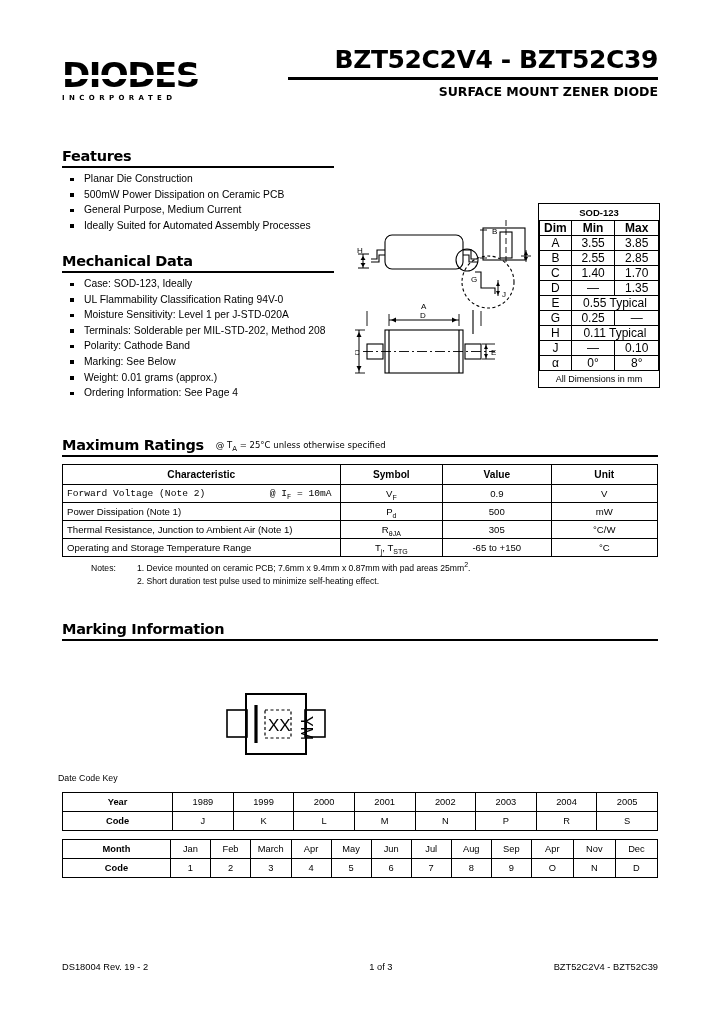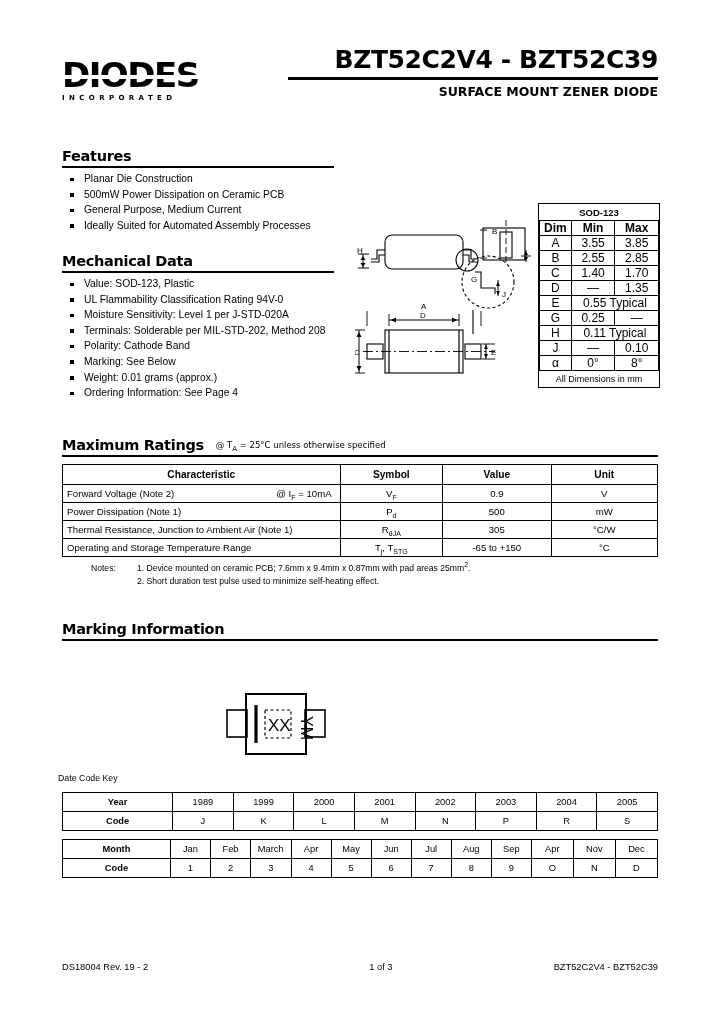--- a/index.html
+++ b/index.html
@@ -209,20 +209,21 @@
     font-weight: bold;
     font-size: 10.2px;
     text-align: center;
     padding: 3px 0;
   }
   table.ratings td.ctr { text-align: center; }
   .chr-line {
     display: flex;
     justify-content: space-between;
     align-items: flex-end;
+    font-family: Liberation Mono, monospace;
   }
   .chr-cond { padding-right: 4px; }
   sub { font-size: 7px; line-height: 0; }
   sup { font-size: 7px; line-height: 0; }
 
   .notes {
     position: absolute;
     left: 62px; top: 562px;
     width: 596px;
     font-size: 8.6px;
@@ -326,21 +327,21 @@
       <li>Planar Die Construction</li>
       <li>500mW Power Dissipation on Ceramic PCB</li>
       <li>General Purpose, Medium Current</li>
       <li>Ideally Suited for Automated Assembly Processes</li>
     </ul>
   </div>
 
   <div class="mech">
     <div class="sec-head">Mechanical Data</div>
     <ul class="bullets">
-      <li>Value: SOD-123, Plastic</li>
+      <li>Case: SOD-123, Ideally</li>
       <li>UL Flammability Classification Rating 94V-0</li>
       <li>Moisture Sensitivity: Level 1 per J-STD-020A</li>
       <li>Terminals: Solderable per MIL-STD-202, Method 208</li>
       <li>Polarity: Cathode Band</li>
       <li>Marking: See Below</li>
       <li>Weight: 0.01 grams (approx.)</li>
       <li>Ordering Information: See Page 4</li>
     </ul>
   </div>
 

